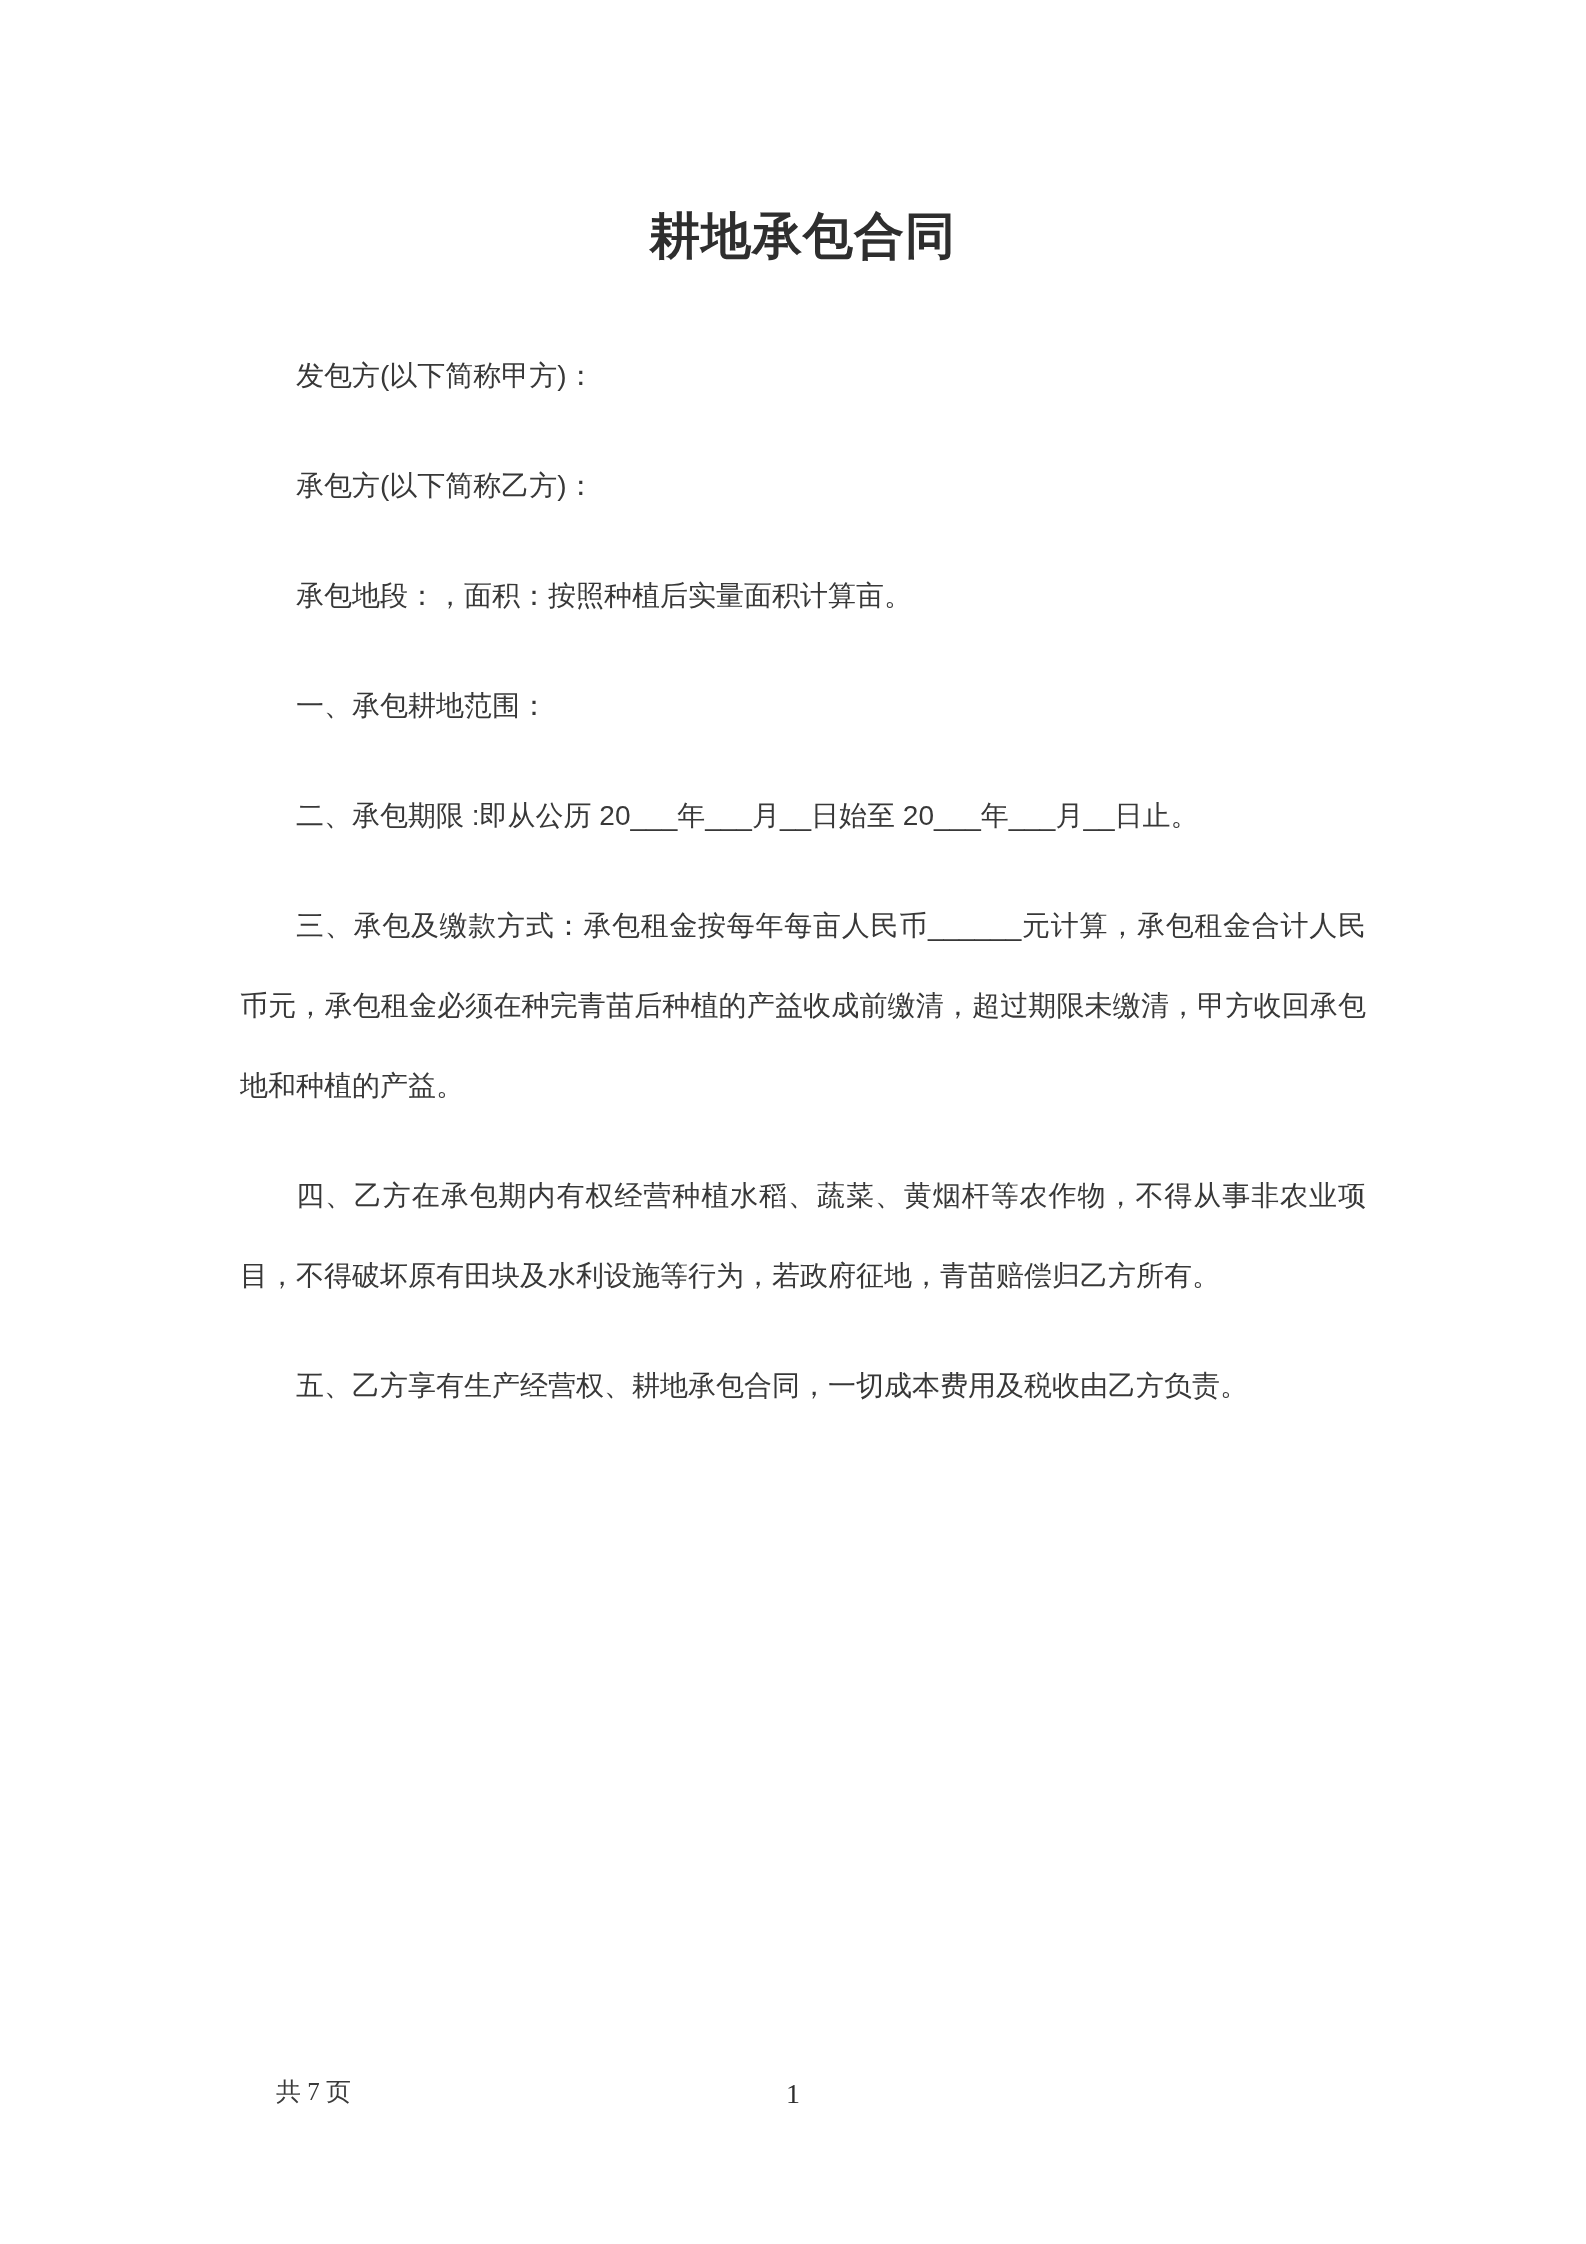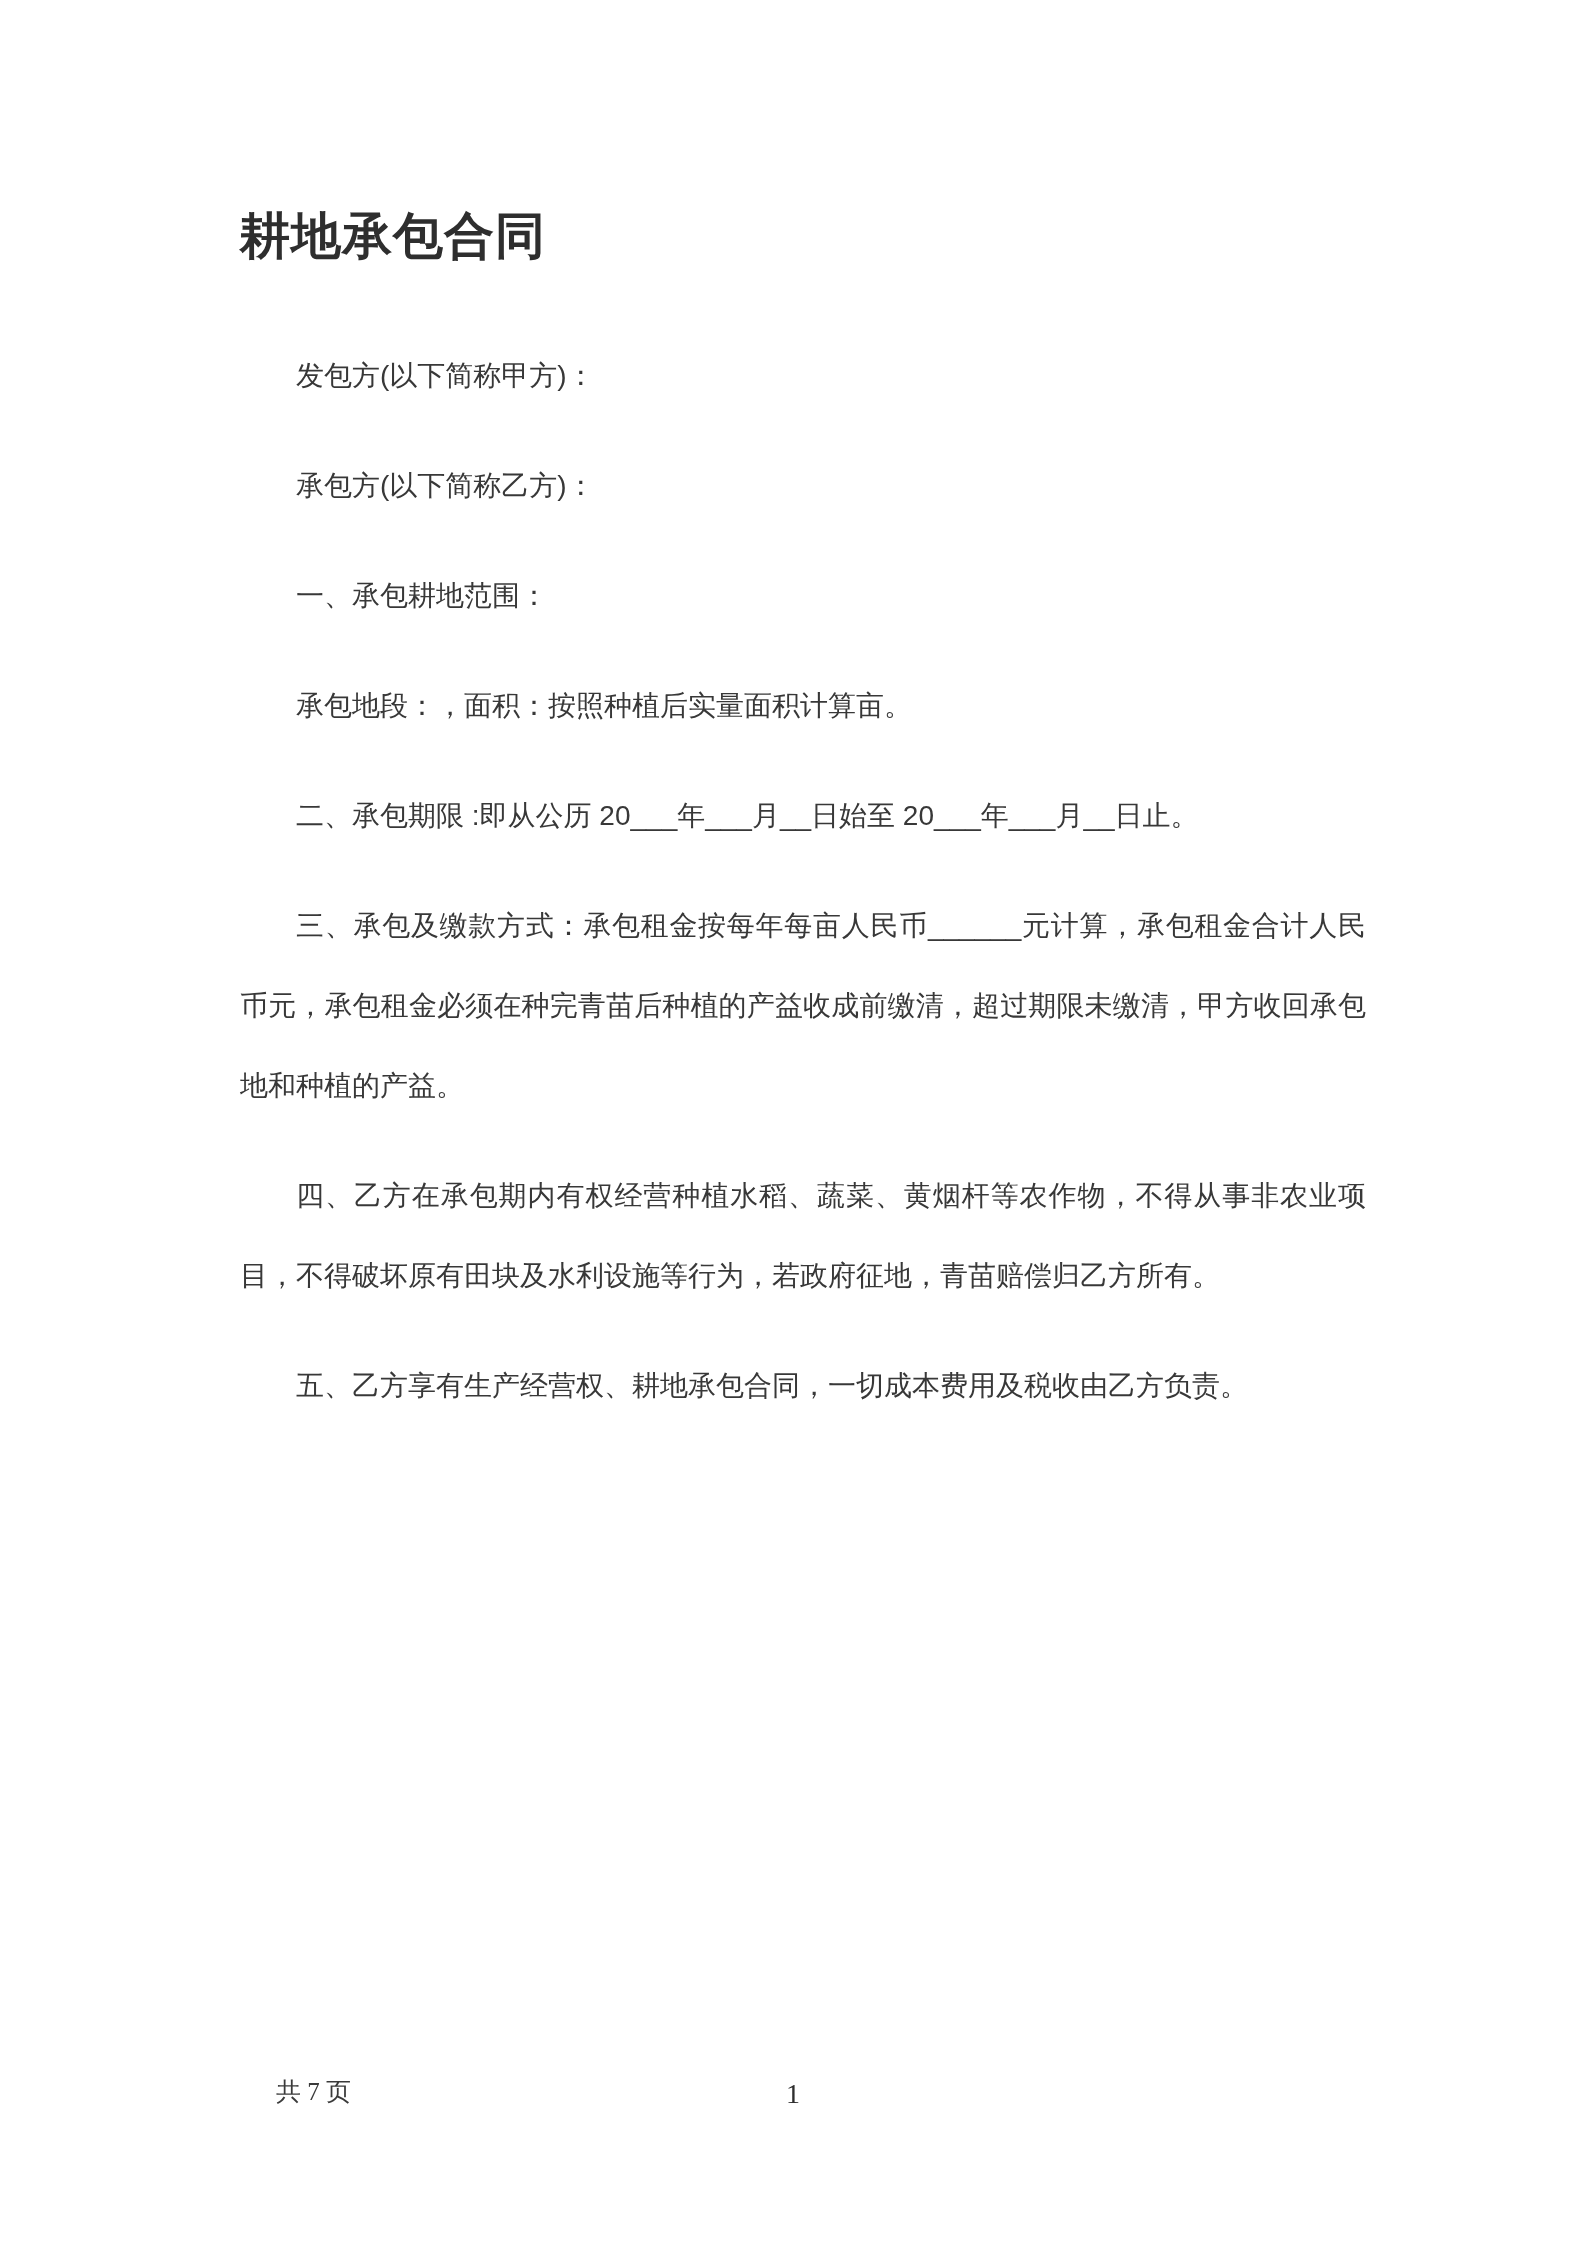--- a/index.html
+++ b/index.html
@@ -20,20 +20,21 @@
     position: absolute;
     top: 0;
     left: 240px;
     width: 1126px;
   }
   .doc-title {
     margin: 200px 0 64px 0;
     font-size: 50px;
     line-height: 72px;
     font-weight: 700;
+    text-align: center;
     color: #2e2e2e;
     letter-spacing: 1px;
   }
   .para {
     margin: 30px 0;
     font-size: 28px;
     line-height: 80px;
     text-indent: 2em;
     text-align: justify;
     color: #383838;
@@ -63,22 +64,22 @@
 </style>
 </head>
 <body>
 
 <div class="page">
   <div class="content">
     <h1 class="doc-title">耕地承包合同</h1>
 
     <p class="para">发包方(以下简称甲方)：</p>
     <p class="para">承包方(以下简称乙方)：</p>
+    <p class="para">承包地段：，面积：按照种植后实量面积计算亩。</p>
     <p class="para">一、承包耕地范围：</p>
-    <p class="para">承包地段：，面积：按照种植后实量面积计算亩。</p>
     <p class="para">二、承包期限 :即从公历 20___年___月__日始至 20___年___月__日止。</p>
     <p class="para">三、承包及缴款方式：承包租金按每年每亩人民币______元计算，承包租金合计人民币元，承包租金必须在种完青苗后种植的产益收成前缴清，超过期限未缴清，甲方收回承包地和种植的产益。</p>
     <p class="para">四、乙方在承包期内有权经营种植水稻、蔬菜、黄烟杆等农作物，不得从事非农业项目，不得破坏原有田块及水利设施等行为，若政府征地，青苗赔偿归乙方所有。</p>
     <p class="para">五、乙方享有生产经营权、耕地承包合同，一切成本费用及税收由乙方负责。</p>
   </div>
 
   <div class="footer-left">共 7 页</div>
 
   <div class="footer-page">1</div>
 </div>

